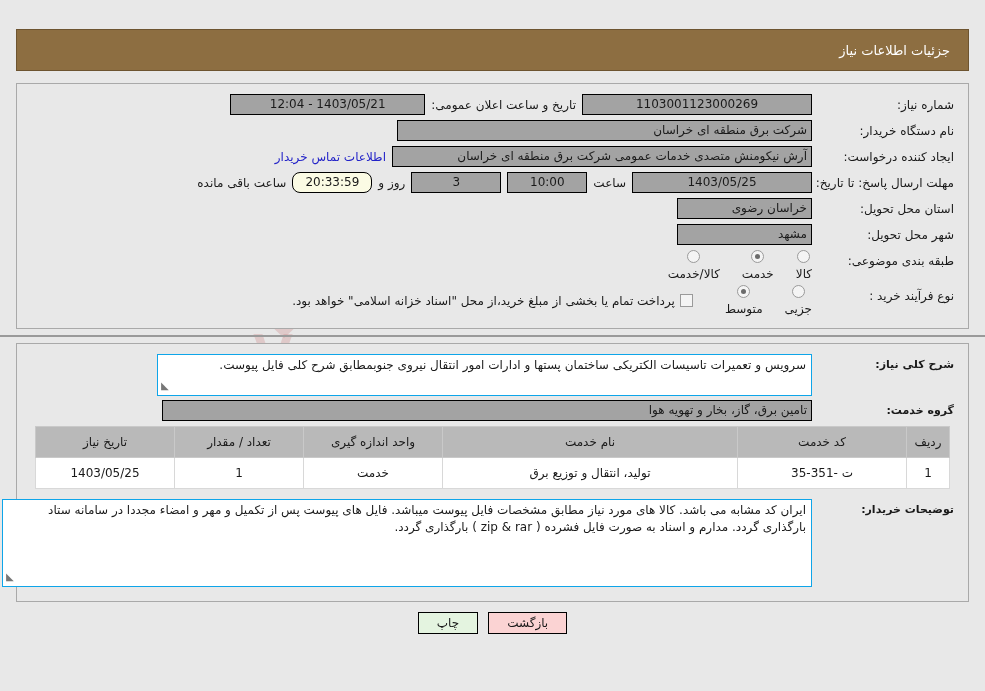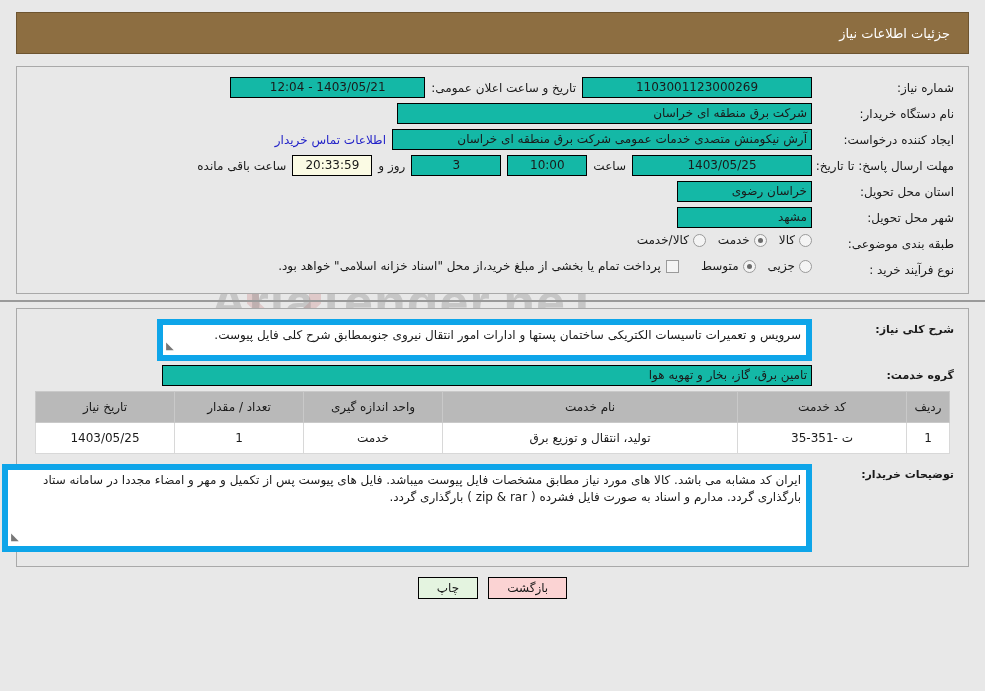--- a/index.html
+++ b/index.html
@@ -67,21 +67,21 @@
     font-weight: bold;
     color: rgba(201,128,128,0.30);
     direction: ltr;
     font-family: "Liberation Sans", sans-serif;
   }
 
   .content-layer { position: relative; z-index: 10; }
 
   
   #titlebar {
-    margin: 12px 16px 0 16px;
+    margin: 29px 16px 0 16px;
     height: 42px;
     background: #8d6e41;
     border: 1px solid #6d5430;
     display: flex;
     align-items: center;
     justify-content: flex-start;
     padding: 0 18px;
     box-sizing: border-box;
   }
   #titlebar .title-text {
@@ -123,21 +123,21 @@
     flex: 1 1 auto;
     display: flex;
     flex-direction: row;
     align-items: center;
     justify-content: flex-start;
     gap: 6px;
   }
 
   .tbox {
     border: 1px solid #000000;
-    background: #14b8a6;
+    background: #a3a3a3;
     height: 21px;
     line-height: 19px;
     box-sizing: border-box;
     font-size: 12px;
     color: #1a1a1a;
     padding: 0 4px;
     text-align: center;
     font-family: "DejaVu Sans", "Liberation Sans", sans-serif;
     overflow: hidden;
     white-space: nowrap;
@@ -145,21 +145,21 @@
   .tbox.right { text-align: right; }
   .tbox.yellowish { background: #fbfbe4; }
 
   .w-need      { width: 230px; }
   .w-date      { width: 195px; text-align: center; }
   .w-long      { width: 415px; }
   .w-creator   { width: 420px; }
   .w-dl-date   { width: 180px; }
   .w-time      { width: 80px; }
   .w-days      { width: 90px; }
-  .w-countdown { width: 80px; }
+  .w-countdown { width: 80px; border-radius: 8px; }
   .w-prov      { width: 135px; }
   .w-city      { width: 135px; }
   .w-group     { width: 650px; }
 
   .plain-lbl {
     font-size: 12px;
     color: #1a1a1a;
     white-space: nowrap;
     padding-top: 1px;
   }
@@ -172,24 +172,24 @@
 
   
   .radio-group {
     display: flex;
     flex-direction: row;
     align-items: center;
     gap: 4px;
   }
   .radio-item {
     display: flex;
-    flex-direction: row;
+    flex-direction: column;
     align-items: center;
     gap: 4px;
-    margin-left: 8px;
+    margin-left: 18px;
     white-space: nowrap;
   }
   .radio-dot {
     width: 13px;
     height: 13px;
     border-radius: 50%;
     border: 1px solid #9a9a9a;
     background: #f4f4f4;
     box-sizing: border-box;
     display: inline-block;
@@ -217,21 +217,21 @@
     width: 13px;
     height: 13px;
     border: 1px solid #9a9a9a;
     background: #f4f4f4;
     box-sizing: border-box;
     flex: 0 0 13px;
   }
 
   
   .tarea {
-    border: 6px solid #0ea5e9;
+    border: 1px solid #0ea5e9;
     background: #ffffff;
     box-sizing: border-box;
     font-size: 12px;
     line-height: 17px;
     color: #1a1a1a;
     padding: 2px 5px;
     text-align: right;
     position: relative;
     overflow: hidden;
   }

